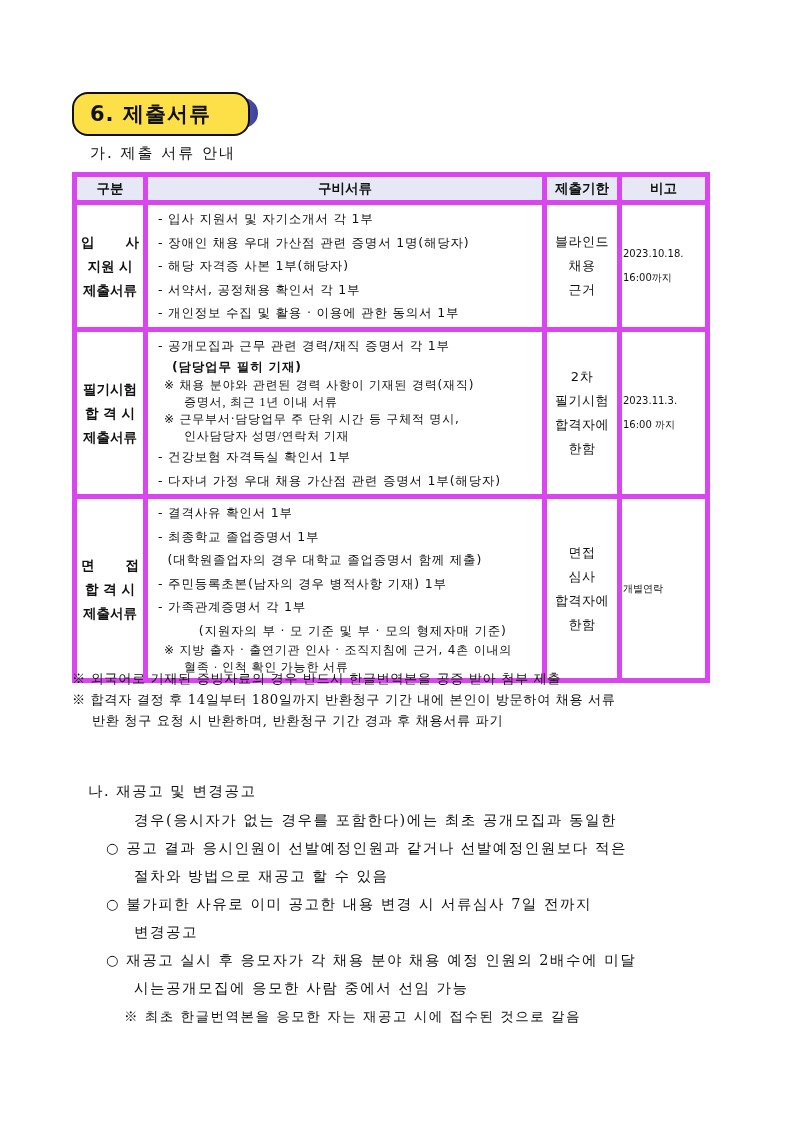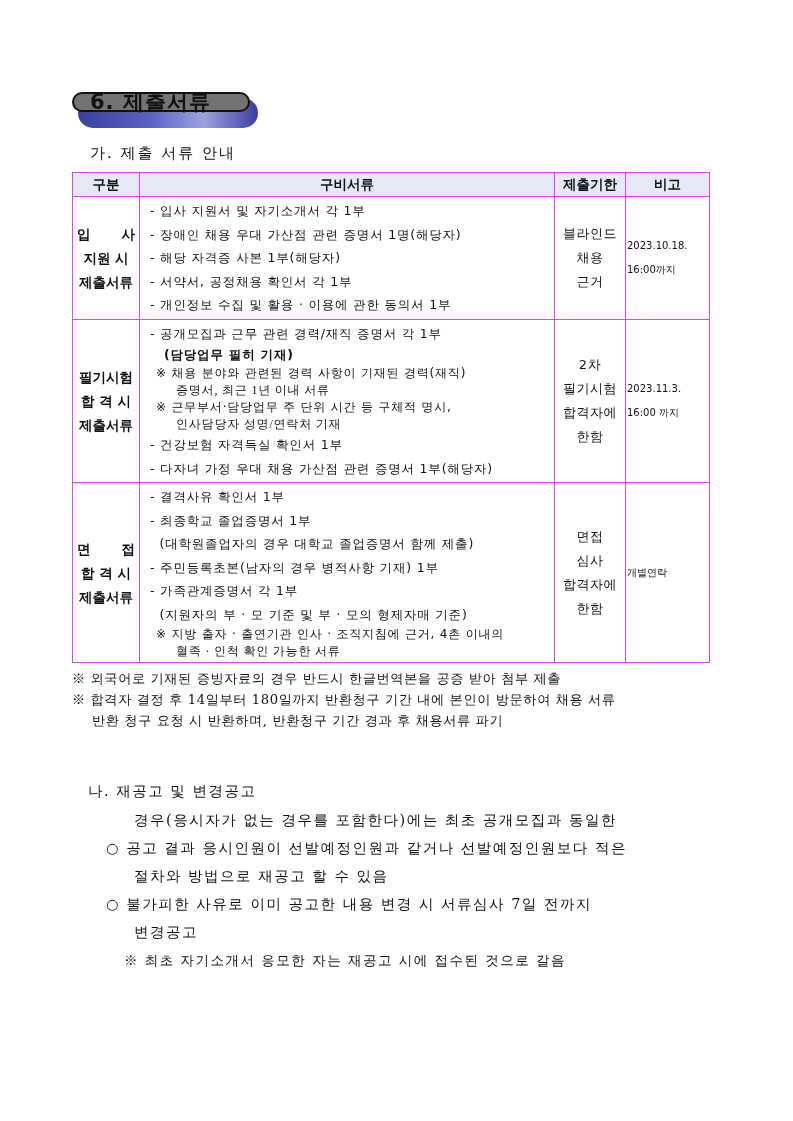--- a/index.html
+++ b/index.html
@@ -3,29 +3,29 @@
 <meta charset="utf-8">
 <style>
   html, body { margin: 0; padding: 0; background: #ffffff; }
   body { width: 793px; height: 1121px; position: relative; overflow: hidden; color: #111; }
   .serif { font-family: "DejaVu Serif", "Liberation Serif", serif; }
 
   
   .badge-wrap { position: absolute; left: 72px; top: 92px; width: 186px; height: 36px; }
   .badge-shadow { position: absolute; left: 6px; top: 6px; width: 180px; height: 30px; border-radius: 16px;
     background: linear-gradient(90deg, #3b3f9e 0%, #5a62c4 40%, #9aa2e0 70%, #3c3f9c 100%); }
-  .badge { position: absolute; left: 0; top: 0; width: 178px; height: 20px; border: 2px solid #111; border-radius: 16px;
-    background: #737373; display: flex; align-items: center; padding-left: 16px; box-sizing: border-box;
+  .badge { position: absolute; left: 0; top: 0; width: 178px; height: 44px; border: 2px solid #111; border-radius: 16px;
+    background: #fde047; display: flex; align-items: center; padding-left: 16px; box-sizing: border-box;
     font-family: "DejaVu Sans", sans-serif; font-weight: bold; font-size: 21px; letter-spacing: 1px; }
   .subhead { position: absolute; left: 90px; top: 144px; font-size: 15px; letter-spacing: 2px; }
 
   
   table.docs { position: absolute; left: 72px; top: 172px; width: 638px; border-collapse: collapse;
     font-family: "DejaVu Sans", sans-serif; font-size: 12.5px; }
-  table.docs th, table.docs td { border: 1px solid #d946ef; }
+  table.docs th, table.docs td { border: 5px solid #d946ef; }
   table.docs { border: 1.5px solid #111; }
   table.docs th { background: #e6e9f5; font-weight: bold; font-size: 13.5px; height: 23px; padding: 0; }
   td.cat { width: 62px; font-weight: bold; font-size: 13.5px; text-align: center; vertical-align: middle; line-height: 24px; padding: 0 2px; }
   td.cat .justify { display: flex; justify-content: space-between; padding: 0 2px; }
   td.items { padding: 2px 4px 2px 10px; vertical-align: top; letter-spacing: 0.8px; }
   td.deadline { width: 68px; text-align: center; vertical-align: middle; line-height: 24px; font-size: 13px; letter-spacing: 0.5px; }
   td.note { width: 81px; text-align: left; vertical-align: middle; line-height: 24px; font-size: 10px; }
   .li { line-height: 23.5px; white-space: nowrap; }
   .li.ref { padding-left: 6px; line-height: 17px; font-size: 12px; }
   .li.ref2 { padding-left: 26px; line-height: 17px; font-size: 12px; font-family: Liberation Serif, serif; }
@@ -125,21 +125,21 @@
           </div>
           <div><span>합 격 시</span></div>
           <div><span>제출서류</span></div>
         </td>
         <td class="items">
           <div class="li" style="white-space: pre;">- 결격사유 확인서 1부</div>
           <div class="li" style="white-space: pre;">- 최종학교 졸업증명서 1부</div>
           <div class="li" style="white-space: pre;">  (대학원졸업자의 경우 대학교 졸업증명서 함께 제출)</div>
           <div class="li" style="white-space: pre;">- 주민등록초본(남자의 경우 병적사항 기재) 1부</div>
           <div class="li" style="white-space: pre;">- 가족관계증명서 각 1부</div>
-          <div class="li" style="white-space: pre;">  (지원자의 부 · 모 기준 및 부 · 모의 형제자매 기준)</div>
+          <div class="li" style="white-space: pre; text-align: center;">  (지원자의 부 · 모 기준 및 부 · 모의 형제자매 기준)</div>
           <div class="li ref" style="white-space: pre;">※ 지방 출자 · 출연기관 인사 · 조직지침에 근거, 4촌 이내의</div>
           <div class="li ref2" style="white-space: pre;">혈족 · 인척 확인 가능한 서류</div>
         </td>
         <td class="deadline">
           <div>면접</div>
           <div>심사</div>
           <div>합격자에</div>
           <div>한함</div>
         </td>
         <td class="note">
@@ -156,15 +156,17 @@
   </div>
 
 <div class="sec2">
   <div class="h">나. 재공고 및 변경공고</div>
   <div id="reann">
       <div class="p cont">경우(응시자가 없는 경우를 포함한다)에는 최초 공개모집과 동일한</div>
       <div class="p bul">○ 공고 결과 응시인원이 선발예정인원과 같거나 선발예정인원보다 적은</div>
       <div class="p cont">절차와 방법으로 재공고 할 수 있음</div>
       <div class="p bul">○ 불가피한 사유로 이미 공고한 내용 변경 시 서류심사 7일 전까지</div>
       <div class="p cont">변경공고</div>
-      <div class="p ref">※ 최초 자기소개서 응모한 자는 재공고 시에 접수된 것으로 갈음</div>
+      <div class="p bul">○ 재공고 실시 후 응모자가 각 채용 분야 채용 예정 인원의 2배수에 미달</div>
+      <div class="p cont">시는공개모집에 응모한 사람 중에서 선임 가능</div>
+      <div class="p ref">※ 최초 한글번역본을 응모한 자는 재공고 시에 접수된 것으로 갈음</div>
     </div>
 </div>
 
 </body></html>

